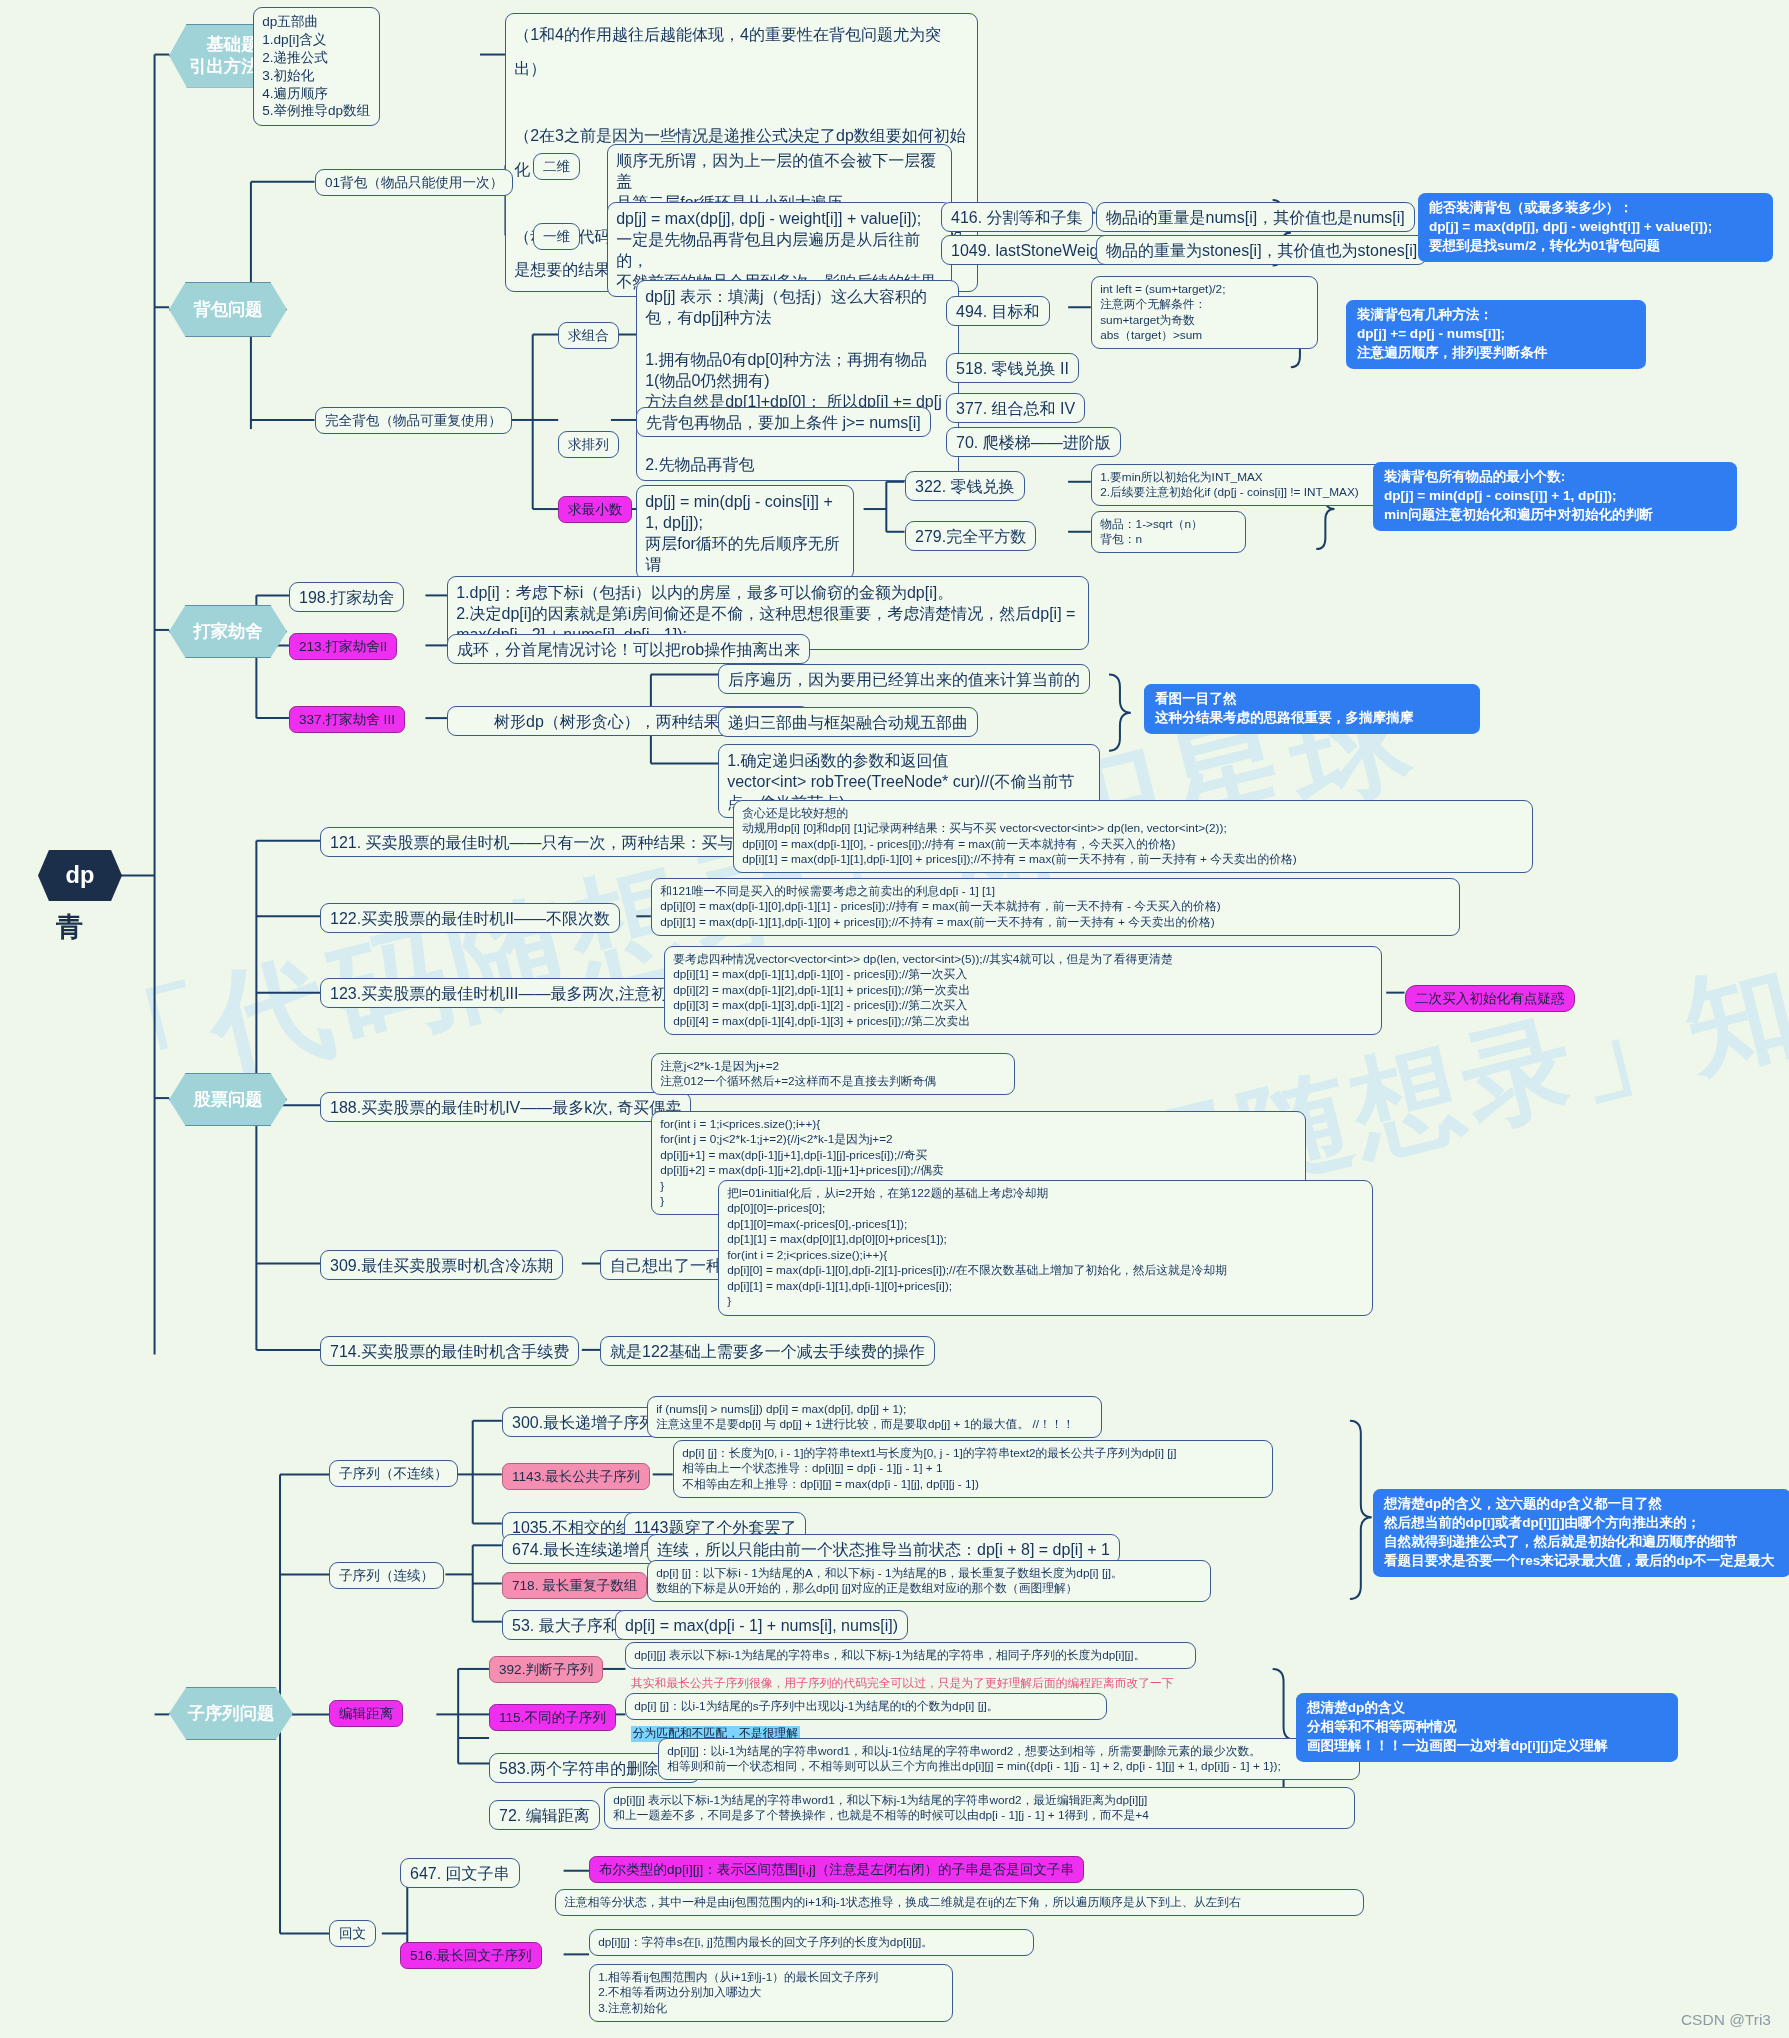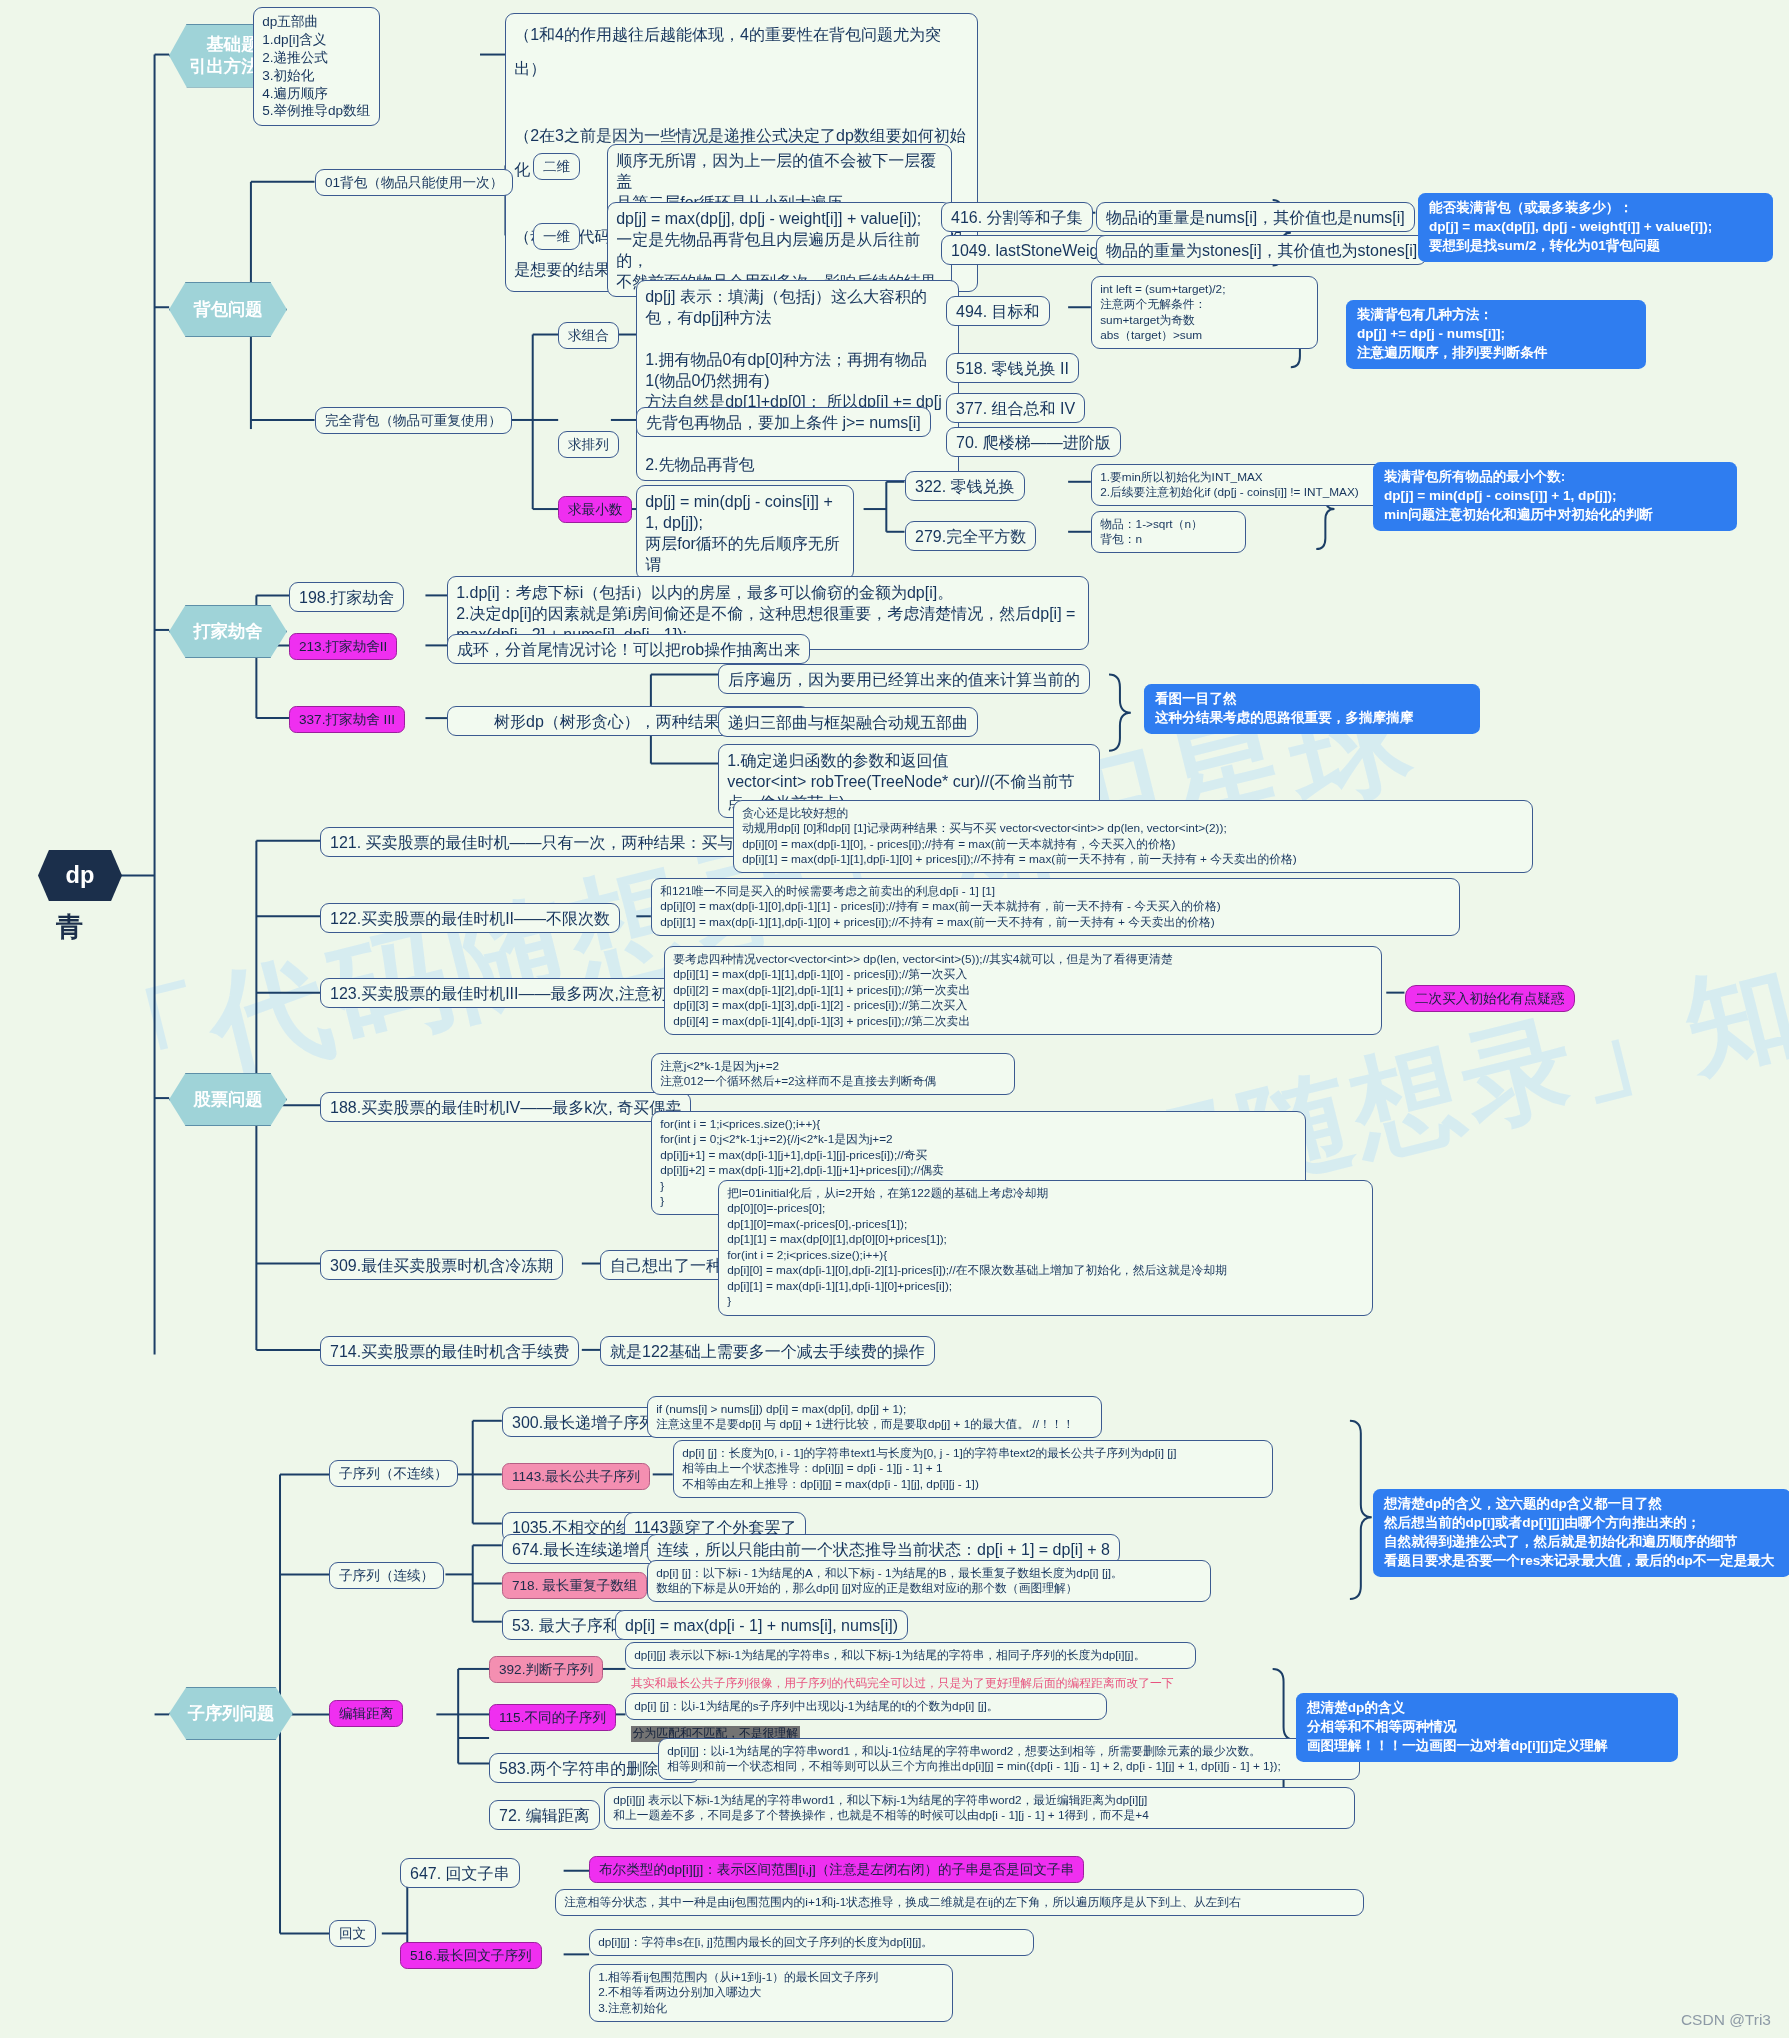--- a/index.html
+++ b/index.html
@@ -62,21 +62,21 @@
     white-space:pre-line;
   }
   .hl-pink{
     background:#f48fb1;border:1.8px solid #b55e84;color:#1b2b4a;
     border-radius:7.3px;padding:3.6px 9px;font-size:13.6px;white-space:pre-line;
   }
   .hl-magenta{
     background:#ef2ff0;border:1.8px solid #9b1e9c;color:#16233f;
     border-radius:7.3px;padding:3.6px 9px;font-size:13.6px;white-space:pre-line;
   }
-  .bg-magenta{background:#737373;color:#12203a;}
+  .bg-magenta{background:#7dd3fc;color:#12203a;}
 
   
   .wm{
     position:absolute;color:#cfe9f3;font-weight:bold;
     font-size:118px;letter-spacing:5.5px;user-select:none;
     transform:rotate(-14deg);white-space:nowrap;opacity:.75;
   }
   .wm2{font-size:109px;}
   .credit{
     position:absolute;right:18px;bottom:9px;color:#8d9aa6;font-size:15.5px;
@@ -379,21 +379,21 @@
 注意这里不是要dp[i] 与 dp[j] + 1进行比较，而是要取dp[j] + 1的最大值。 //！！！</div>
   <div class="node hl-pink small" style="left:502px;top:1463px;">1143.最长公共子序列</div>
   <div class="node box xsmall" style="left:673px;top:1440px;width:600px;">dp[i] [j]：长度为[0, i - 1]的字符串text1与长度为[0, j - 1]的字符串text2的最长公共子序列为dp[i] [j]
 相等由上一个状态推导：dp[i][j] = dp[i - 1][j - 1] + 1
 不相等由左和上推导：dp[i][j] = max(dp[i - 1][j], dp[i][j - 1])</div>
   <div class="node box tight small" style="left:502px;top:1512px;">1035.不相交的线</div>
   <div class="node box tight small" style="left:624px;top:1512px;">1143题穿了个外套罢了</div>
 
   <div class="node box tight" style="left:329px;top:1562px;">子序列（连续）</div>
   <div class="node box tight small" style="left:502px;top:1534px;">674.最长连续递增序列</div>
-  <div class="node box tight small" style="left:647px;top:1534px;">连续，所以只能由前一个状态推导当前状态：dp[i + 1] = dp[i] + 8</div>
+  <div class="node box tight small" style="left:647px;top:1534px;">连续，所以只能由前一个状态推导当前状态：dp[i + 8] = dp[i] + 1</div>
   <div class="node hl-pink small" style="left:502px;top:1572px;">718. 最长重复子数组</div>
   <div class="node box xsmall" style="left:647px;top:1560px;width:564px;">dp[i] [j]：以下标i - 1为结尾的A，和以下标j - 1为结尾的B，最长重复子数组长度为dp[i] [j]。
 数组的下标是从0开始的，那么dp[i] [j]对应的正是数组对应i的那个数（画图理解）</div>
   <div class="node box tight small" style="left:502px;top:1610px;">53. 最大子序和</div>
   <div class="node box tight small" style="left:615px;top:1610px;">dp[i] = max(dp[i - 1] + nums[i], nums[i])</div>
   <div class="node hl-blue" style="left:1373px;top:1489px;width:418px;">想清楚dp的含义，这六题的dp含义都一目了然
 然后想当前的dp[i]或者dp[i][j]由哪个方向推出来的；
 自然就得到递推公式了，然后就是初始化和遍历顺序的细节
 看题目要求是否要一个res来记录最大值，最后的dp不一定是最大</div>
 

